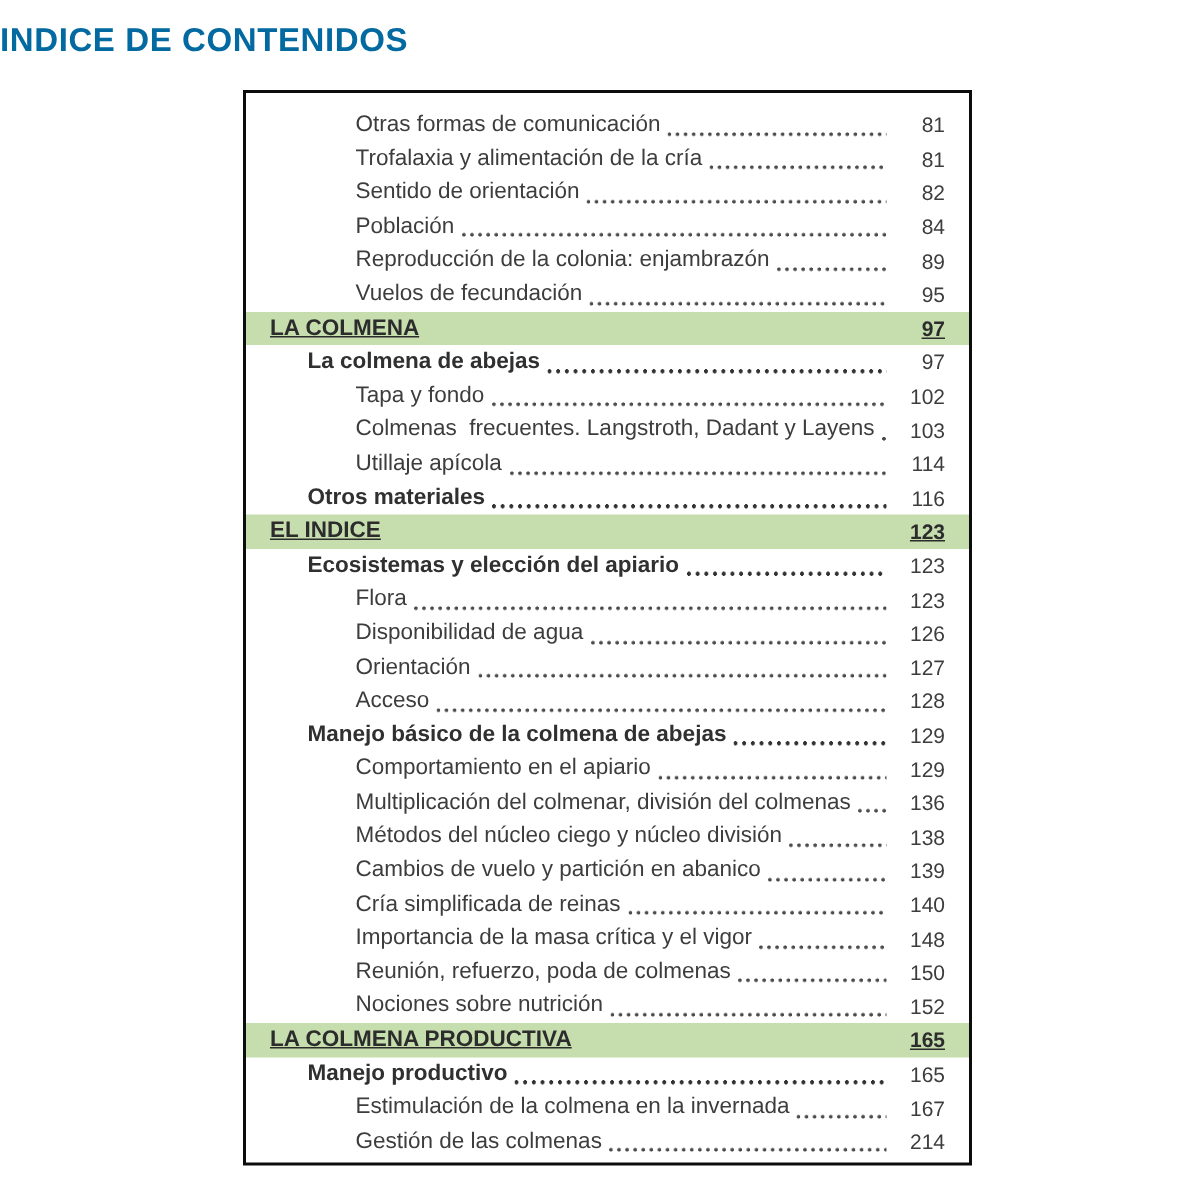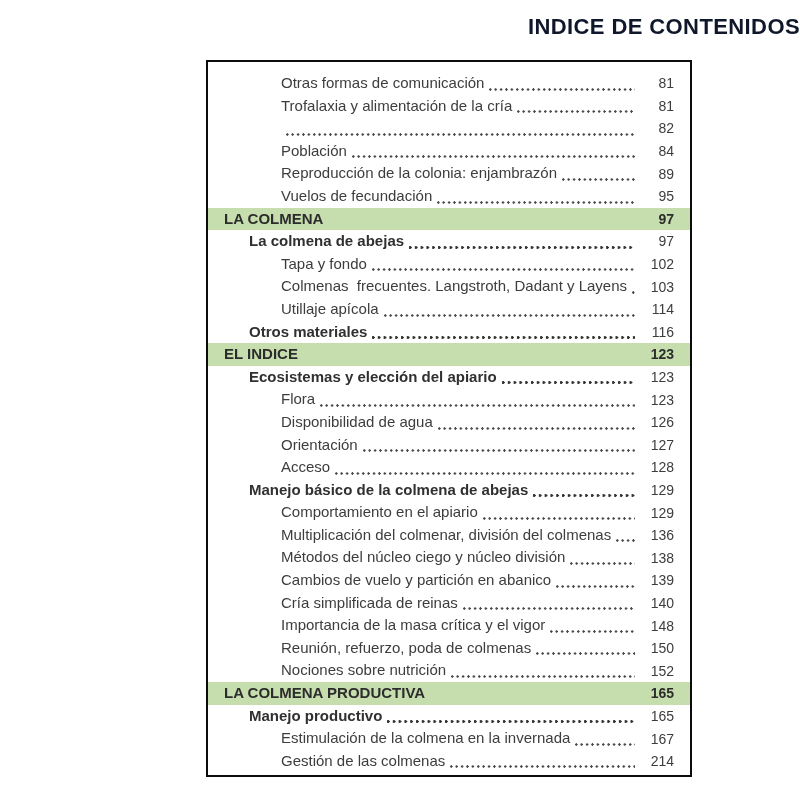--- a/index.html
+++ b/index.html
@@ -20,49 +20,48 @@
   .page {
     position: relative;
     width: 800px;
     height: 800px;
   }
   .title {
     position: absolute;
     top: 14px;
     left: 0;
     width: 100%;
-    text-align: right;
+    text-align: left;
     font-size: 22px;
     font-weight: 600;
     letter-spacing: 0.4px;
-    color: #0f172a;
+    color: #0369a1;
   }
   .toc-frame {
     position: absolute;
     top: 60px;
     left: 162px;
     width: 486px;
     height: 717px;
     border: 2px solid var(--border-color);
     background: #ffffff;
     padding-top: 10px;
-    margin-left: 44px;
   }
   .toc-list {
     width: 100%;
   }
   .toc-row {
     display: flex;
     align-items: center;
     height: 22.6px;
     padding-right: 16px;
     font-size: 15px;
     color: var(--text-color);
   }
-  .toc-row.lvl0 { padding-left: 16px; }
+  .toc-row.lvl0 { padding-left: 16px; text-decoration: underline; }
   .toc-row.lvl1 { padding-left: 41px; align-items: center; }
   .toc-row.lvl2 { padding-left: 73px; }
   .toc-label {
     white-space: pre;
     flex: 0 0 auto;
     line-height: 22.6px;
   }
   .lvl1 .toc-label { font-weight: 700; color: #303030; }
   .toc-dots {
     flex: 1 1 auto;
@@ -106,20 +105,21 @@
     <span class="toc-label">Otras formas de comunicación</span>
     <span class="toc-dots"></span>
     <span class="toc-page">81</span>
   </div>
         <div class="toc-row lvl2">
     <span class="toc-label">Trofalaxia y alimentación de la cría</span>
     <span class="toc-dots"></span>
     <span class="toc-page">81</span>
   </div>
         <div class="toc-row lvl2">
+    <span class="toc-label">Sentido de orientación</span>
     <span class="toc-dots"></span>
     <span class="toc-page">82</span>
   </div>
         <div class="toc-row lvl2">
     <span class="toc-label">Población</span>
     <span class="toc-dots"></span>
     <span class="toc-page">84</span>
   </div>
         <div class="toc-row lvl2">
     <span class="toc-label">Reproducción de la colonia: enjambrazón</span>

